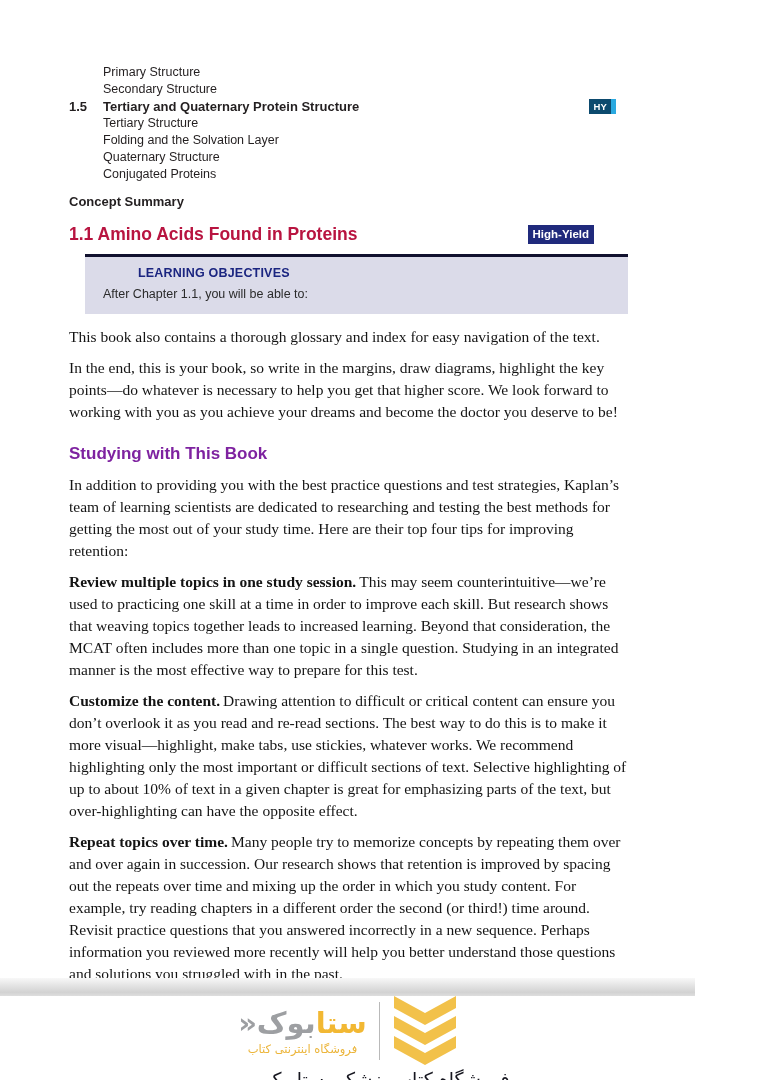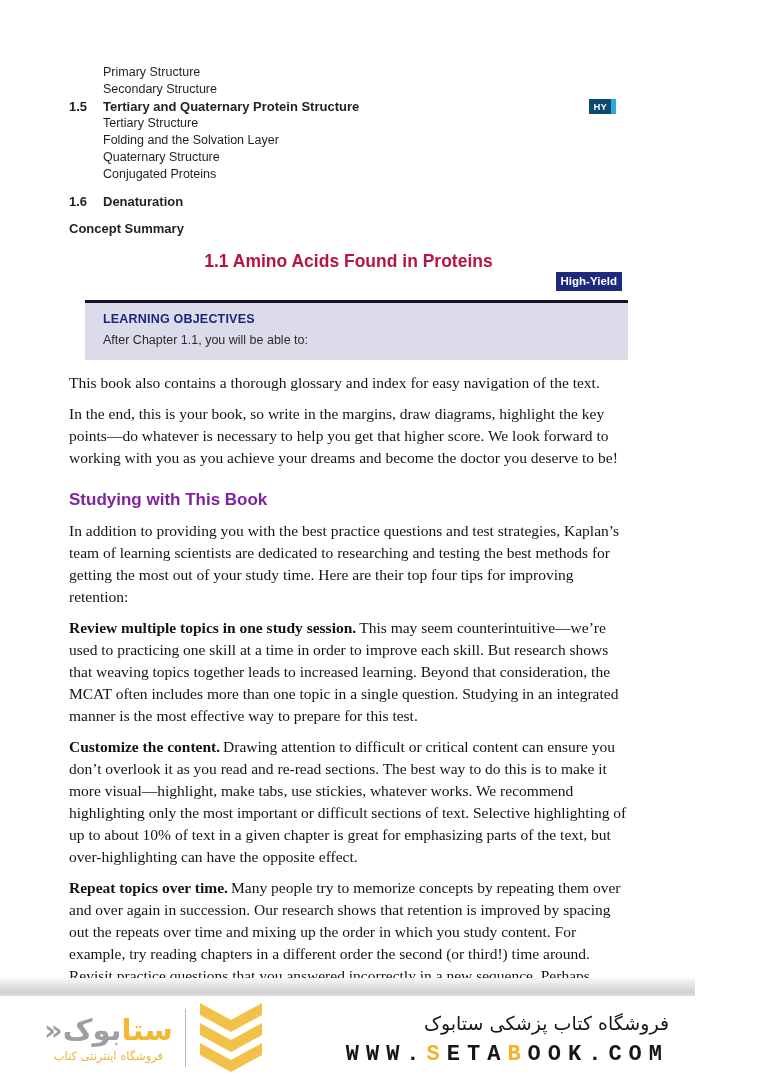--- a/index.html
+++ b/index.html
@@ -31,38 +31,38 @@
   .hy-badge .hy-core {
     background: #0c4a6e; color: #ffffff; font-size: 9.5px; font-weight: bold;
     line-height: 15px; padding: 0 4px; letter-spacing: 0.2px;
   }
   .hy-badge .hy-strip { width: 5px; background: #2aa9e0; }
 
   .toc-bold-row { display: flex; font-size: 13px; line-height: 17px; font-weight: bold; margin-top: 10px; }
   .concept-summary { font-size: 13px; line-height: 17px; font-weight: bold; margin-top: 10px; }
 
   
-  .section-heading-row { display: flex; align-items: center; margin-top: 14px; flex-direction: column; }
+  .section-heading-row { display: flex; align-items: center; margin-top: 14px; }
   .section-heading { font-size: 17.5px; font-weight: bold; color: #b81440; }
-  .hy-badge-large { display: flex; align-items: center; margin-left: auto; height: 19px; }
+  .hy-badge-large { display: flex; align-items: center; margin-left: auto; height: 19px; gap: 28px; }
   .hy-badge-large .hy-core {
     background: #202a7c; color: #ffffff; font-size: 11.5px; font-weight: bold;
     line-height: 19px; padding: 0 5px;
   }
   .hy-badge-large .hy-strip { width: 6px; background: #2aa9e0; }
 
   
   .lo-box {
     margin-top: 9px;
     margin-left: 16px;
     background: #dbdbe9;
     border-top: 3px solid #11112e;
     padding: 9px 14px 13px 18px;
   }
-  .lo-title { color: #1b2580; font-size: 12.5px; font-weight: bold; letter-spacing: 0.2px; }
+  .lo-title { color: #1b2580; font-size: 12.5px; font-weight: bold; letter-spacing: 0.2px; margin-left: 35px; }
   .lo-intro { color: #2b2b2b; font-size: 12.5px; margin-top: 7px; }
 
   
   .body-copy { font-family: "Liberation Serif", serif; font-size: 15.5px; line-height: 22px; color: #141414; }
   .body-copy p { margin-top: 12px; }
   .body-copy p + p { margin-top: 9px; }
   .tip strong { margin-right: 3px; }
 
   .sub-heading {
     font-family: "Liberation Sans", sans-serif;
@@ -74,21 +74,22 @@
   .page-shadow {
     height: 18px;
     background: linear-gradient(180deg, #f8f8f8 0%, #d2d2d2 80%, #dedede 100%);
   }
   .footer {
     height: 84px;
     background: #ffffff;
     display: flex;
     align-items: center;
     justify-content: space-between;
-    padding: 0 26px 0 44px;
+    padding: 0 26px 0 27px;
+    flex-direction: column;
   }
   .brand { display: flex; align-items: center; gap: 12px; }
   .brand-text { text-align: center; direction: rtl; }
   .brand-word { font-family: "DejaVu Sans", sans-serif; font-size: 29px; font-weight: bold; line-height: 32px; }
   .brand-word .wm-yellow { color: #f2b833; }
   .brand-word .wm-gray { color: #9d9fa2; }
   .brand-tagline { font-family: "DejaVu Sans", sans-serif; font-size: 11.5px; color: #ecb53a; margin-top: 3px; }
   .brand-divider { width: 1px; height: 58px; background: #b9b9b9; }
   .chevrons { display: block; }
 
@@ -121,24 +122,20 @@
         <span class="hy-badge">
           <span class="hy-core">HY</span>
           <span class="hy-strip"></span>
         </span>
       </div>
       <div class="toc-sub">Tertiary Structure</div>
       <div class="toc-sub">Folding and the Solvation Layer</div>
       <div class="toc-sub">Quaternary Structure</div>
       <div class="toc-sub">Conjugated Proteins</div>
 
-      <div class="toc-bold-row">
-        <span class="toc-num">1.6</span>
-        <span class="toc-title">Denaturation</span>
-      </div>
 
       <div class="concept-summary">Concept Summary</div>
     </div>
 
     <div class="section-heading-row">
       <span class="section-heading">1.1 Amino Acids Found in Proteins</span>
       <span class="hy-badge-large">
         <span class="hy-core">High-Yield</span>
         <span class="hy-strip"></span>
       </span>

